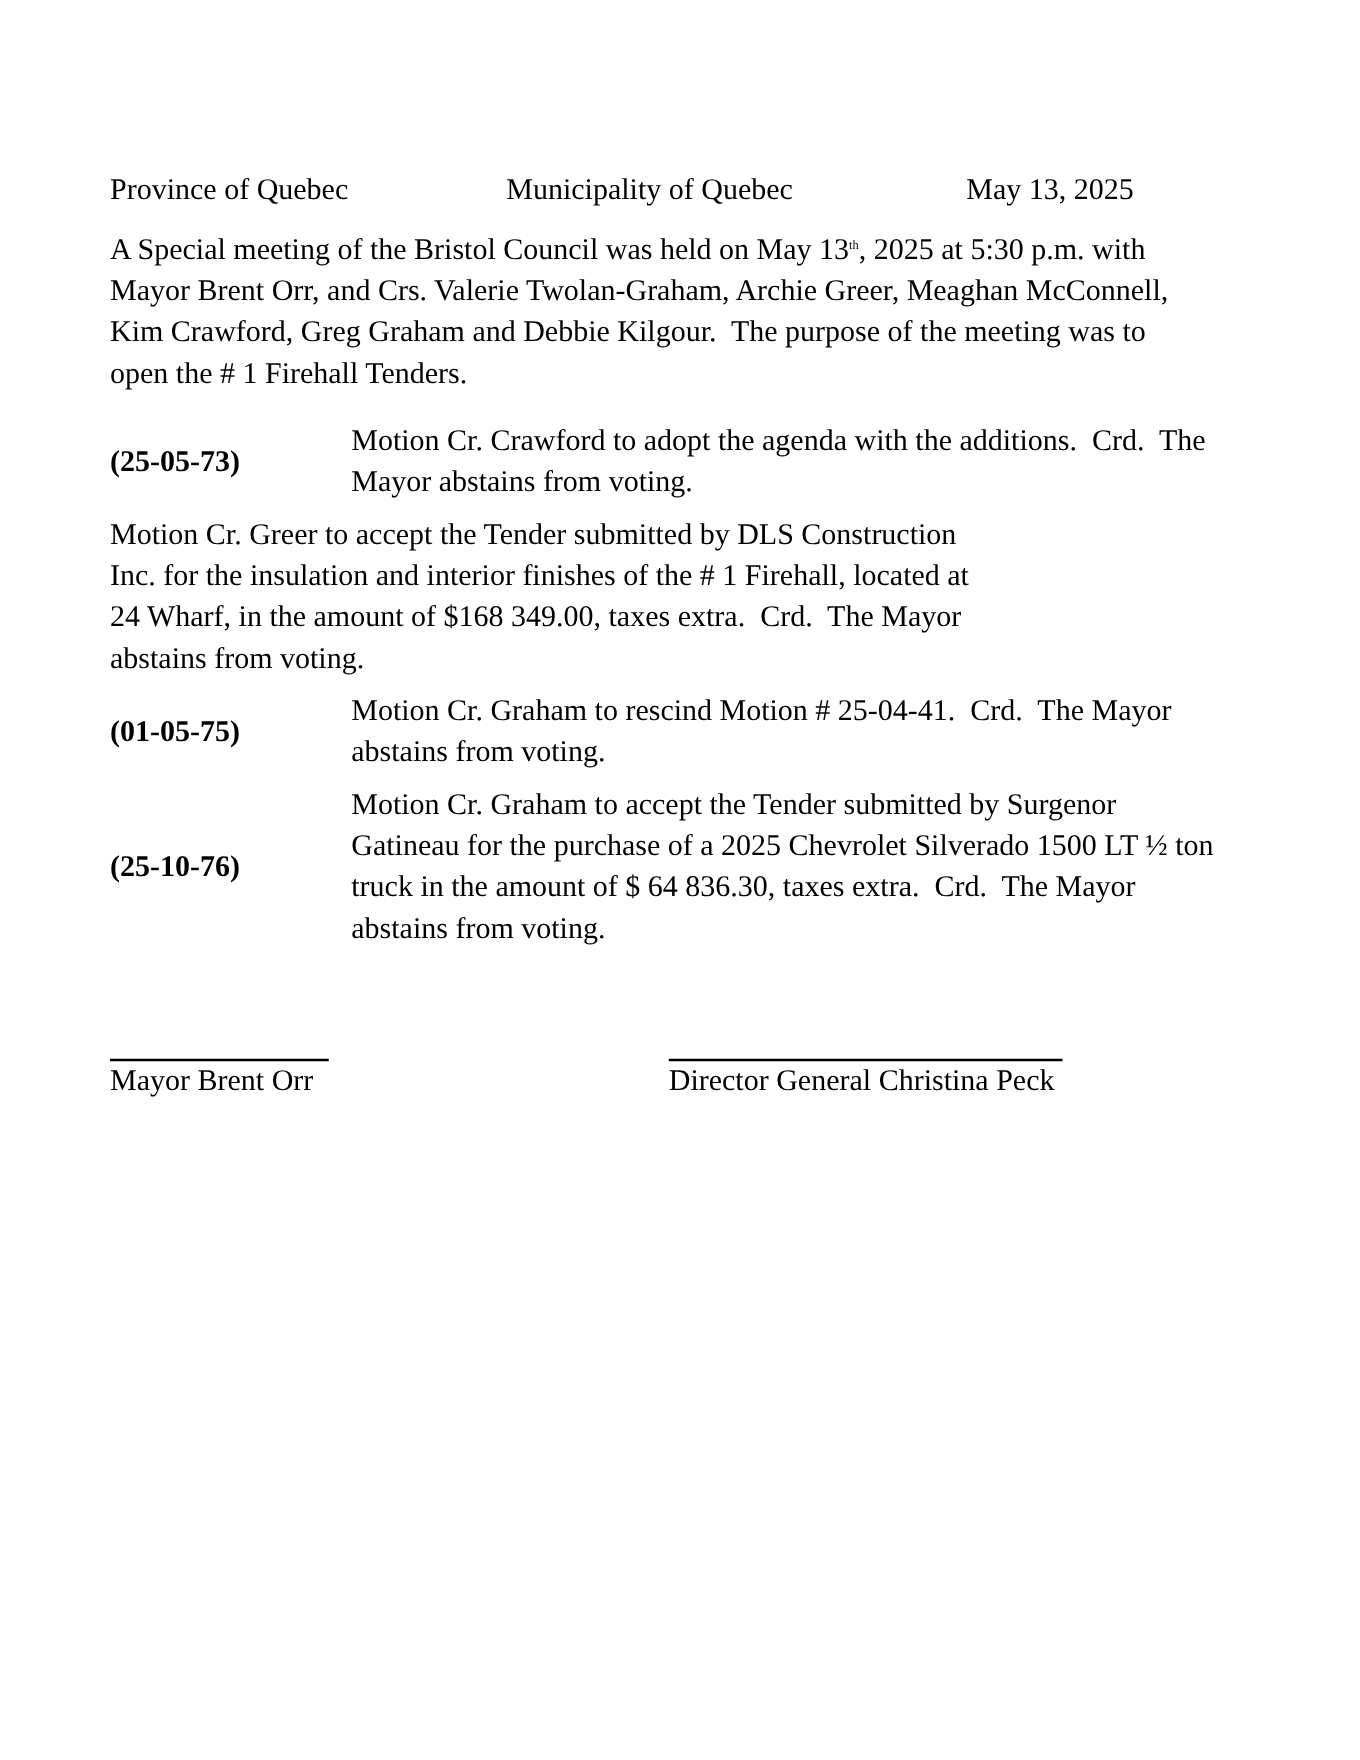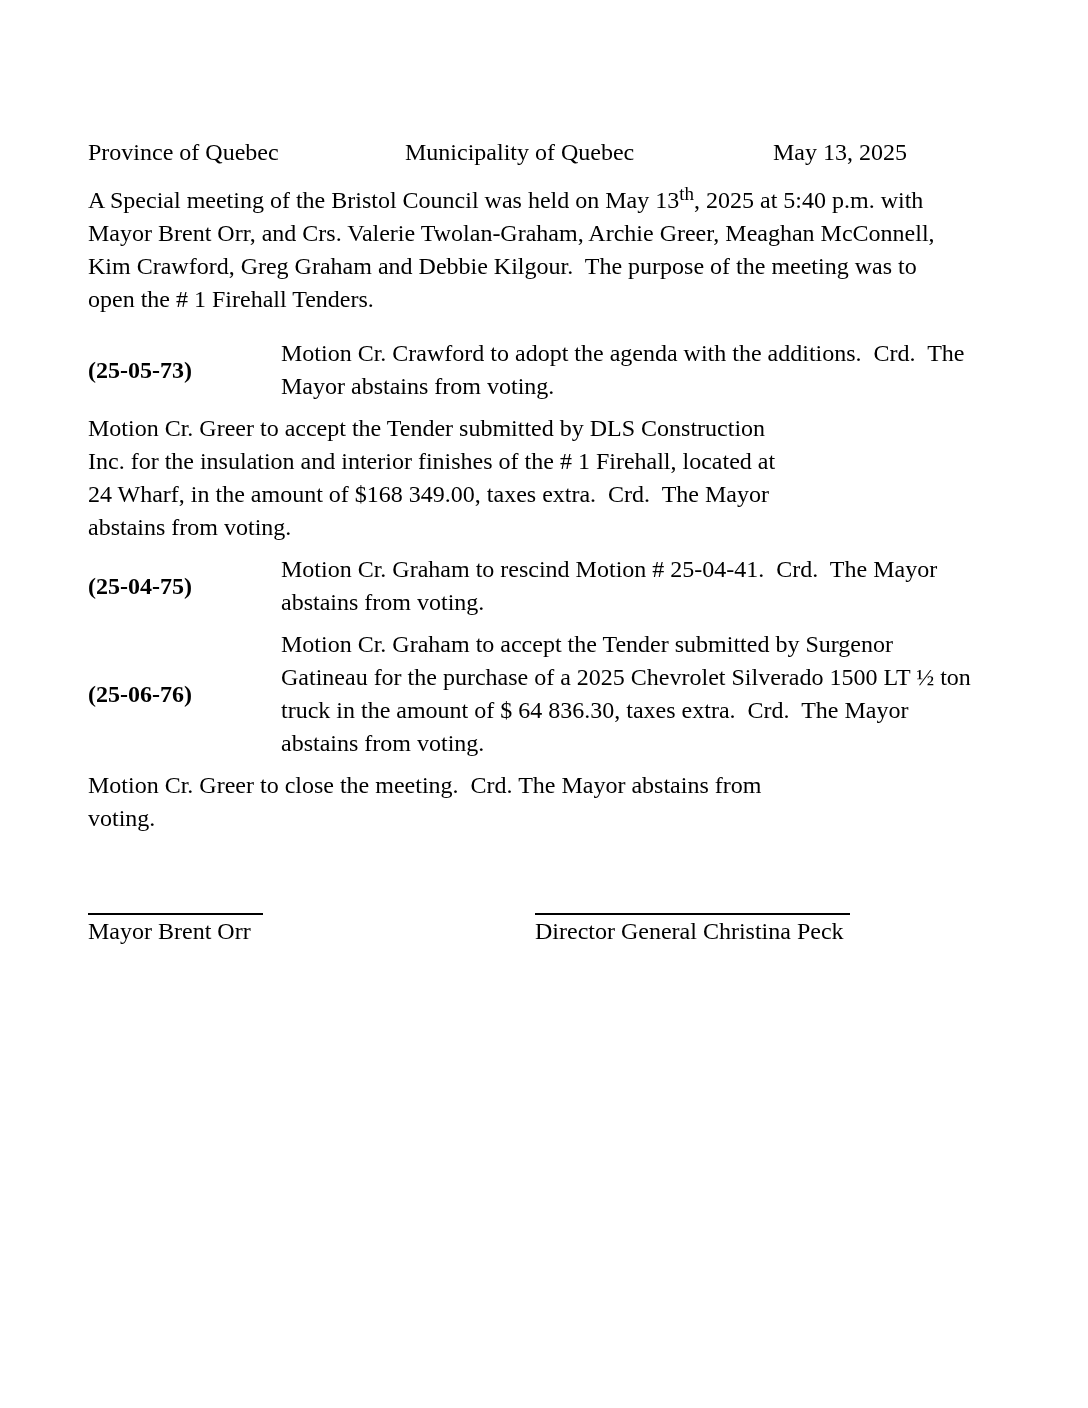--- a/index.html
+++ b/index.html
@@ -43,21 +43,21 @@
   .hdr-center { left: 317px; }
   .hdr-right  { left: 685px; }
 
   
   .intro {
     white-space: pre-wrap;
     margin-bottom: 21px;
     width: 960px;
   }
   .intro sup {
-    font-size: 19px;
+    font-size: 10px;
     line-height: 0;
     vertical-align: 8px;
   }
 
   
   .motions { width: 960px; }
   .motion {
     display: flex;
     align-items: center;
     margin-bottom: 9px;
@@ -94,57 +94,55 @@
 <body>
 
 <div class="page">
 
   <div class="doc-header">
     <span class="hdr hdr-left">Province of Quebec</span>
     <span class="hdr hdr-center">Municipality of Quebec</span>
     <span class="hdr hdr-right">May 13, 2025</span>
   </div>
 
-  <p class="intro"><span>A Special meeting of the Bristol Council was held on May 13</span><sup>th</sup><span>, 2025 at 5:40 p.m. with
+  <p class="intro"><span>A Special meeting of the Bristol Council was held on May 13</span><sup>th</sup><span>, 2025 at 5:30 p.m. with
 Mayor Brent Orr, and Crs. Valerie Twolan-Graham, Archie Greer, Meaghan McConnell,
 Kim Crawford, Greg Graham and Debbie Kilgour.  The purpose of the meeting was to
 open the # 1 Firehall Tenders.</span></p>
 
   <div class="motions">
 
     <div class="motion">
       <span class="motion-number">(25-05-73)</span>
       <span class="motion-text">Motion Cr. Crawford to adopt the agenda with the additions.  Crd.  The
 Mayor abstains from voting.</span>
     </div>
 
     <div class="motion">
       <span class="motion-text">Motion Cr. Greer to accept the Tender submitted by DLS Construction
 Inc. for the insulation and interior finishes of the # 1 Firehall, located at
 24 Wharf, in the amount of $168 349.00, taxes extra.  Crd.  The Mayor
 abstains from voting.</span>
     </div>
 
     <div class="motion">
-      <span class="motion-number">(25-04-75)</span>
+      <span class="motion-number">(01-05-75)</span>
       <span class="motion-text">Motion Cr. Graham to rescind Motion # 25-04-41.  Crd.  The Mayor
 abstains from voting.</span>
     </div>
 
     <div class="motion">
-      <span class="motion-number">(25-06-76)</span>
+      <span class="motion-number">(25-10-76)</span>
       <span class="motion-text">Motion Cr. Graham to accept the Tender submitted by Surgenor
 Gatineau for the purchase of a 2025 Chevrolet Silverado 1500 LT ½ ton
 truck in the amount of $ 64 836.30, taxes extra.  Crd.  The Mayor
 abstains from voting.</span>
     </div>
 
     <div class="motion">
-      <span class="motion-text">Motion Cr. Greer to close the meeting.  Crd. The Mayor abstains from
-voting.</span>
     </div>
 
   </div>
 
   <div class="signatures">
     <div class="sig-col-left">
       <div class="sig-rule sig-rule-left"></div>
       <div class="sig-name">Mayor Brent Orr</div>
     </div>
     <div class="sig-col-right">

